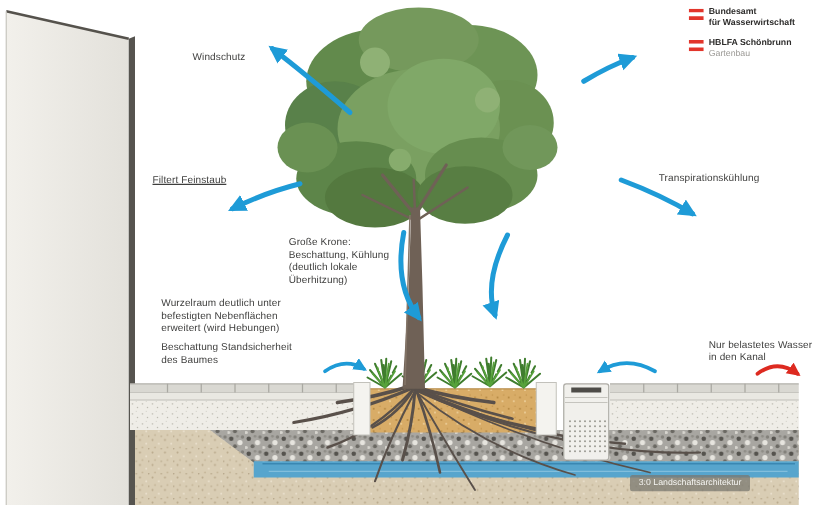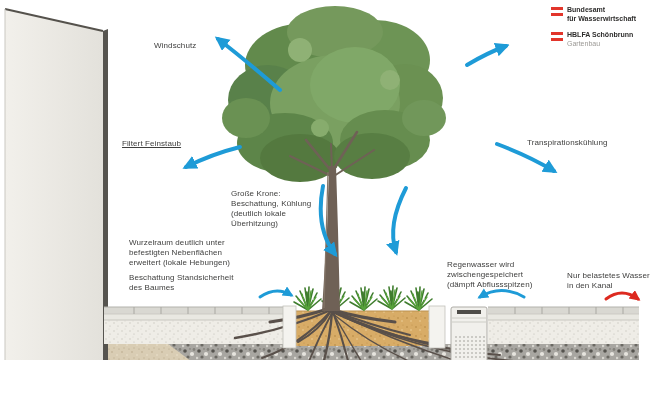--- a/index.html
+++ b/index.html
@@ -1,17 +1,17 @@
 <!DOCTYPE html>
 <html><head>
 <meta charset="utf-8">
 <style>
   html,body{margin:0;padding:0;}
   body{font-family:"Liberation Sans",sans-serif;}
-  .stage{position:relative;width:668px;height:360px;background:#ffffff;overflow:hidden;}
+  .stage{position:relative;width:668px;height:404px;background:#ffffff;overflow:hidden;}
   .lbl{position:absolute;font-size:8px;line-height:10px;color:#3e3e3d;white-space:pre-line;letter-spacing:.1px;}
   .scene{position:absolute;left:0;top:0;}
   .logos{position:absolute;left:551px;top:6px;}
   .logo{display:flex;align-items:flex-start;margin-bottom:8px;}
   .logo .flag{margin-top:1px;margin-right:4px;flex:0 0 auto;}
   .logo-text{font-size:7px;line-height:8.5px;color:#2e2d2c;font-weight:bold;}
   .logo-text .sub{color:#9b9995;font-weight:normal;}
   .credit{position:absolute;left:504px;top:380px;background:rgba(122,120,112,0.75);
           color:#f5f5f2;font-size:7px;line-height:9px;padding:2px 7px;border-radius:2px;}
 </style>
@@ -252,26 +252,23 @@
 
   <div class="lbl" style="left:154px;top:41px;">Windschutz</div>
   <div class="lbl" style="left:122px;top:139px;text-decoration:underline;">Filtert Feinstaub</div>
   <div class="lbl" style="left:527px;top:138px;">Transpirationskühlung</div>
   <div class="lbl" style="left:231px;top:189px;">Große Krone:
 Beschattung, Kühlung
 (deutlich lokale
 Überhitzung)</div>
   <div class="lbl" style="left:129px;top:238px;">Wurzelraum deutlich unter
 befestigten Nebenflächen
-erweitert (lokale Hebungen)</div>
+erweitert (wird Hebungen)</div>
   <div class="lbl" style="left:129px;top:273px;">Beschattung Standsicherheit
 des Baumes</div>
-  <div class="lbl" style="left:447px;top:260px;">Regenwasser wird
-zwischengespeichert
-(dämpft Abflussspitzen)</div>
   <div class="lbl" style="left:567px;top:271px;">Nur belastetes Wasser
 in den Kanal</div>
 
   <div class="logos">
     <div class="logo">
       <svg class="flag" width="12" height="9" viewBox="0 0 12 9">
         <rect x="0" y="0" width="12" height="3" fill="#e2352b"></rect>
         <rect x="0" y="3" width="12" height="3" fill="#ffffff"></rect>
         <rect x="0" y="6" width="12" height="3" fill="#e2352b"></rect>
       </svg>

